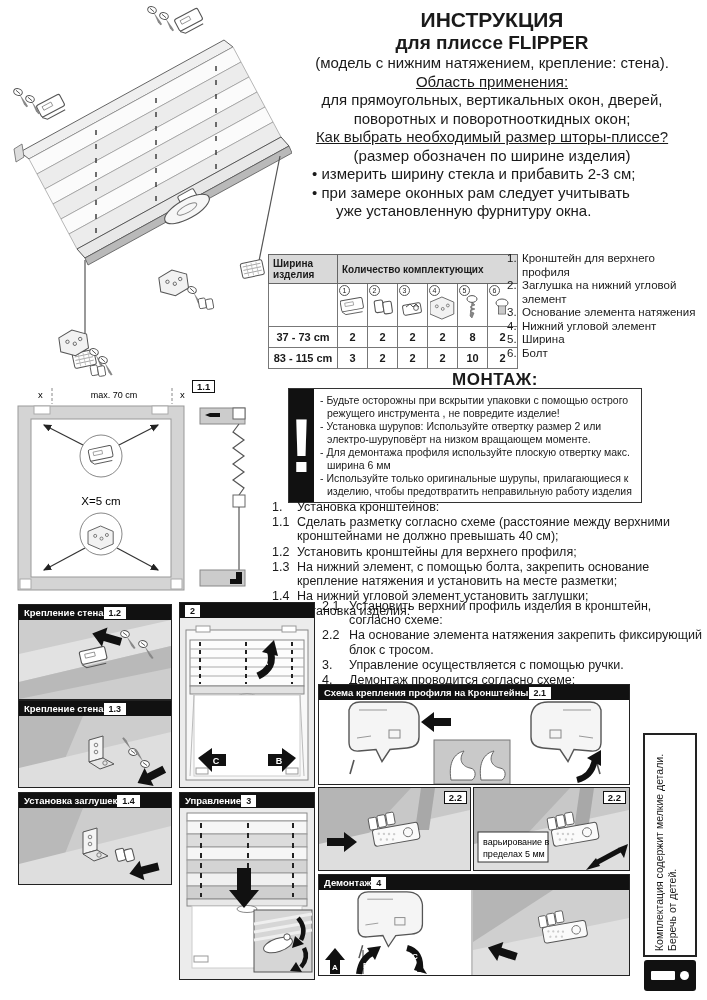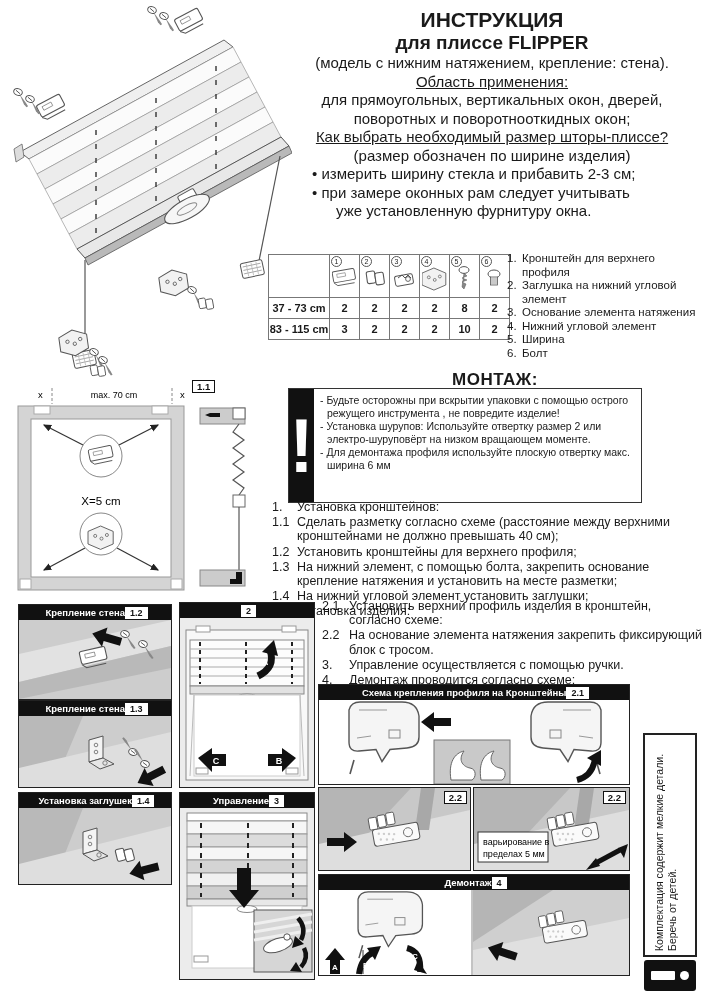--- a/index.html
+++ b/index.html
@@ -44,21 +44,21 @@
   .steps{position:absolute;left:272px;top:500px;width:404px;font-size:12.5px;line-height:14.2px;}
   .step{display:flex;margin-bottom:1px;}
   .sn{width:25px;flex:none;}
   .st{flex:1;}
   .substeps{position:absolute;left:322px;top:599px;width:382px;font-size:12.5px;line-height:14.2px;}
   .substeps .sn{width:27px;}
   
   .numbox{background:#fff;border:1.5px solid #111;color:#111;font-weight:bold;font-size:9.5px;
           padding:0 4px;line-height:11px;display:inline-block;}
   .panel{position:absolute;border:1px solid #222;background:#fff;box-sizing:border-box;}
-  .phead{height:15px;background:#111;color:#fff;display:flex;align-items:center;justify-content:center;
+  .phead{height:15px;background:#111;color:#fff;display:flex;align-items:center;justify-content:flex-start;
          padding:0 2px 0 5px;font-size:9.5px;font-weight:bold;}
   .phead .numbox{border:1px solid #111;outline:1px solid #fff;outline-offset:-1px;padding:0 4px;font-size:9px;line-height:10px;}
   .pbody{position:relative;overflow:hidden;}
   .d11box{position:absolute;left:192px;top:380px;}
   
   .vstrip{position:absolute;left:643px;top:733px;width:54px;height:224px;border:2px solid #222;box-sizing:border-box;background:#fff;}
   .vtext{position:absolute;left:50%;top:50%;width:212px;height:34px;transform:translate(-50%,-50%) rotate(-90deg);
          font-size:10.5px;line-height:13px;}
   .vblack{position:absolute;left:644px;top:960px;width:52px;height:31px;background:#111;border-radius:3px;
           display:flex;align-items:center;justify-content:center;gap:5px;}
@@ -181,20 +181,24 @@
     <div>поворотных и поворотнооткидных окон;</div>
     <div class="und">Как выбрать необходимый размер шторы-плиссе?</div>
     <div>(размер обозначен по ширине изделия)</div>
     <div class="bullet">измерить ширину стекла и прибавить 2-3 см;</div>
     <div class="bullet">при замере оконных рам следует учитывать</div>
     <div class="cont">уже установленную фурнитуру окна.</div>
   </div>
 
   <table class="ctable">
     <tbody>
+        <tr>
+      <td class="hcell wcol">Ширина изделия</td>
+      <td class="hcell" colspan="6">Количество комплектующих</td>
+    </tr>
     <tr>
       <td class="wcol"></td>
       <td class="icol">
             <div class="icell">
         <span class="cnum">1</span>
         <svg class="picon" width="25" height="26">
                 <use href="#brkt" transform="translate(0,6) rotate(-10) scale(0.85)"></use>
               </svg>
             </div>
           </td>
@@ -295,20 +299,21 @@
   <div class="mont-title">МОНТАЖ:</div>
 
   <div class="warnbox">
     <div class="warn-ex">
         <span>!</span>
       </div>
     <div class="warn-text">
       <div class="witem">Будьте осторожны при вскрытии упаковки с помощью острого режущего инструмента , не повредите изделие!</div>
       <div class="witem">Установка шурупов: Используйте отвертку размер 2  или электро-шуруповёрт на низком вращающем моменте.</div>
       <div class="witem">Для демонтажа профиля используйте плоскую отвертку макс. ширина 6 мм</div>
+      <div class="witem">Используйте только оригинальные шурупы, прилагающиеся к изделию, чтобы предотвратить неправильную работу изделия</div>
     </div>
   </div>
 
   <div class="steps">
     <div class="step">
         <span class="sn">1.</span>
         <span class="st">Установка кронштейнов:</span>
       </div>
     <div class="step">
         <span class="sn">1.1</span>

